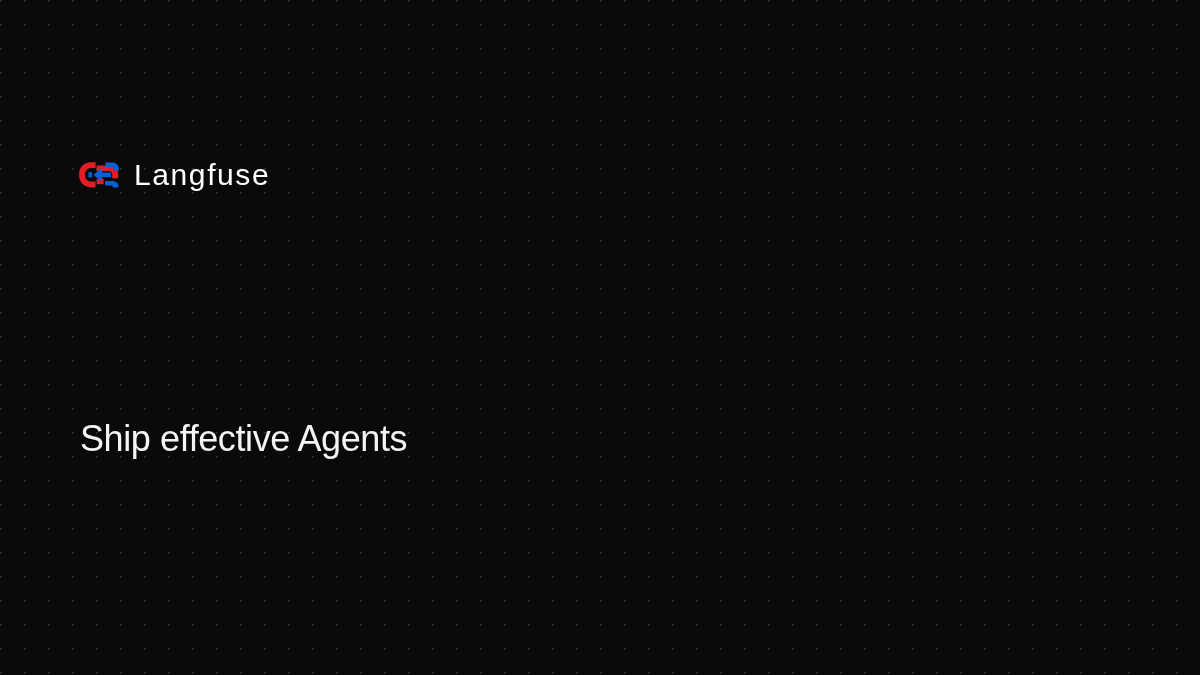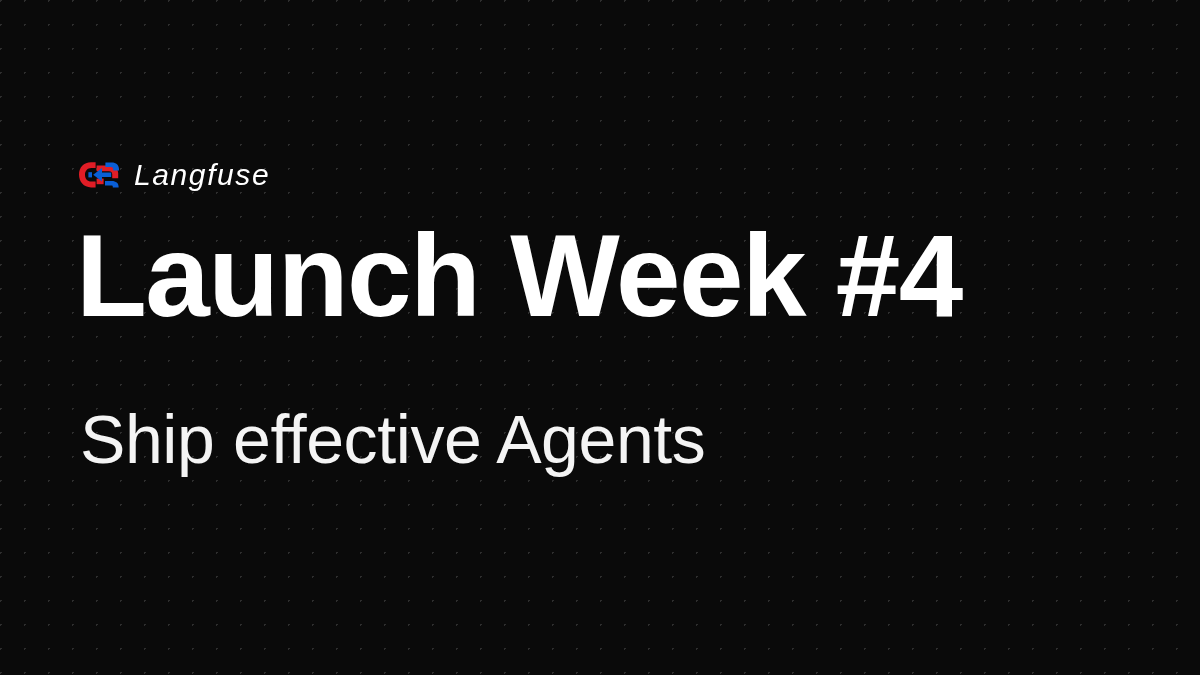--- a/index.html
+++ b/index.html
@@ -40,21 +40,20 @@
   }
 
   .brand-word {
     color: #ffffff;
     font-family: "Liberation Sans", sans-serif;
     font-size: 30px;
     font-weight: 400;
     letter-spacing: 1.6px;
     line-height: 1;
     white-space: nowrap;
-    font-style: italic;
   }
 
   
   .headline {
     position: absolute;
     left: 76px;
     top: 218px;
     color: #ffffff;
     font-family: "Liberation Sans", sans-serif;
     font-size: 116px;
@@ -65,21 +64,21 @@
     margin: 0;
   }
 
   
   .subheadline {
     position: absolute;
     left: 80px;
     top: 404px;
     color: #f4f4f4;
     font-family: "Liberation Sans", sans-serif;
-    font-size: 68px;
+    font-size: 36px;
     font-weight: 400;
     letter-spacing: -0.4px;
     line-height: 70px;
     margin: 0;
   }
 
   .subheadline .sub-line {
     display: block;
     white-space: nowrap;
   }
@@ -99,19 +98,18 @@
 
         <path d="M24.0 8.0 L15.2 14.8 L24.0 21.6 L24.0 17.0 L33.2 17.0 L33.2 12.6 L24.0 12.6 Z" fill="#0a5fd6"></path>
         <path d="M27.0 21.0 L33.8 21.0 C38.0 21.0 40.6 23.2 40.6 26.6 L40.6 27.6 L34.8 27.6 L34.8 26.8 C34.8 25.8 34.4 25.4 33.4 25.4 L27.0 25.4 Z" fill="#0a5fd6"></path>
         <path d="M27.4 2.4 L33.6 2.4 C38.2 2.4 41.0 5.0 41.0 9.0 L41.0 10.6 L35.2 10.6 L35.2 9.4 C35.2 7.8 34.4 7.0 32.8 7.0 L27.4 7.0 Z" fill="#0a5fd6"></path>
         <path d="M10.4 12.2 L14.0 12.2 L14.0 17.4 L10.4 17.4 Z" fill="#0a5fd6"></path>
       </svg>
     </span>
     <span class="brand-word">Langfuse</span>
   </div>
 
-  <h1 class="headline">Launch Week #4</h1>
 
   <p class="subheadline">
     <span class="sub-line">Ship effective Agents</span>
   </p>
 
 </div>
 
 </body></html>

